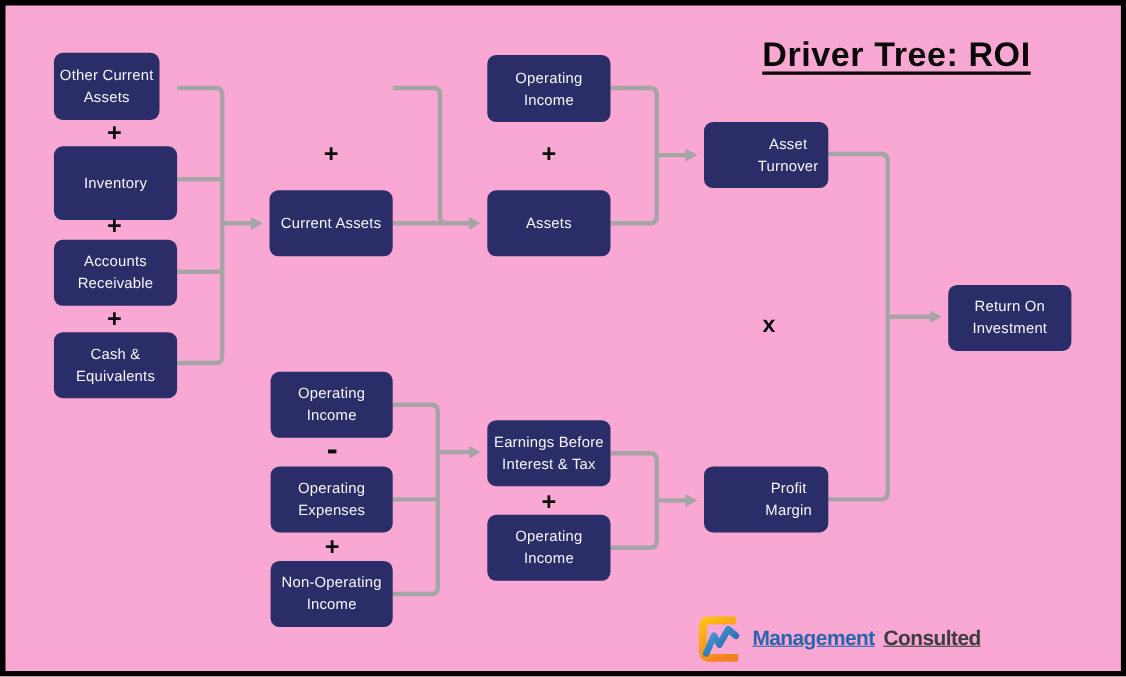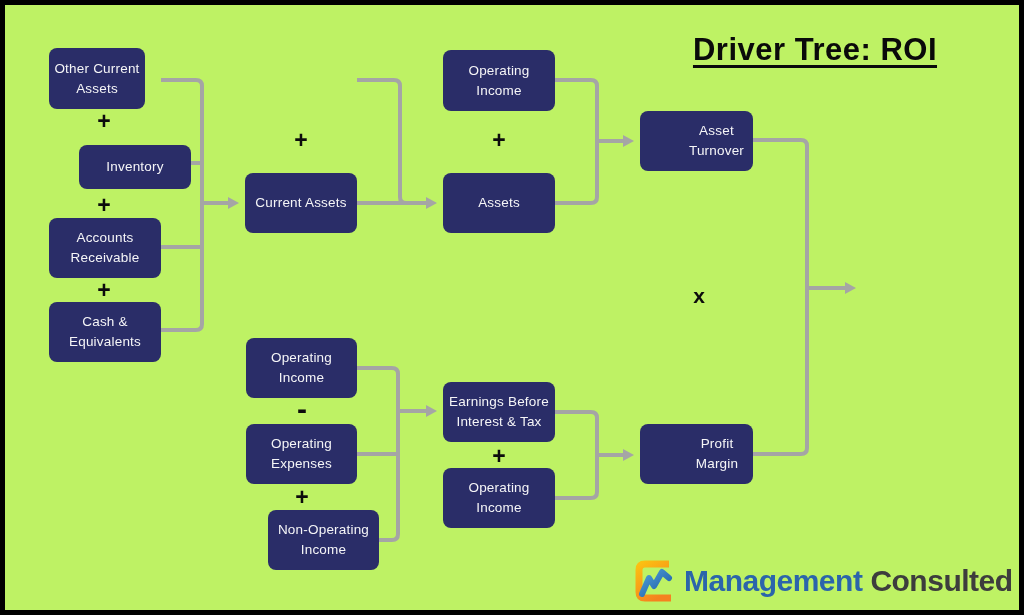--- a/index.html
+++ b/index.html
@@ -1,21 +1,21 @@
 <!DOCTYPE html>
 <html><head>
 <meta charset="utf-8">
 <style>
   * { margin: 0; padding: 0; box-sizing: border-box; }
   html, body { width: 1024px; height: 615px; background: #fff; }
   #canvas {
     position: relative;
     width: 1024px;
     height: 615px;
-    background: #bef264;
+    background: #f9a8d4;
     border: 5px solid #000000;
     overflow: hidden;
     font-family: "Liberation Sans", "DejaVu Sans", sans-serif;
   }
   #wires { position: absolute; left: 0; top: 0; width: 1014px; height: 605px; }
   .node {
     position: absolute;
     background: #2a2d68;
     border-radius: 8px;
     color: #f5f5f7;
@@ -49,21 +49,21 @@
     text-decoration-thickness: 3px;
     text-underline-offset: 5px;
     letter-spacing: 0.5px;
   }
   #logo {
     position: absolute;
     left: 628px; top: 553px;
     display: flex;
     align-items: center;
   }
-  #logo .brand { font-weight: bold; font-size: 30px; letter-spacing: -0.5px; }
+  #logo .brand { font-weight: bold; font-size: 19px; letter-spacing: -0.5px; text-decoration: underline; }
   #logo .brand-primary   { color: #2b65ab; margin-left: 9px; }
   #logo .brand-secondary { color: #3d3d3d; margin-left: 8px; }
 </style>
 </head>
 <body>
 
 <div id="canvas">
 
   <svg id="wires" viewBox="0 0 1014 605" fill="none">
     <defs>
@@ -94,47 +94,49 @@
       <path d="M550 407 H586 Q592 407 592 413 V487 Q592 493 586 493 H550"></path>
       <path d="M592 450 H620" marker-end="url(#arr)"></path>
     </g>
   </svg>
 
   <div id="title">Driver Tree: ROI</div>
 
   <div class="node" style="left:44px; top:43px; width:96px; height:61px;">Other Current
 Assets</div>
   <div class="op plus" style="left:99px; top:116px;">+</div>
-  <div class="node" style="left:44px; top:140px; width:112px; height:44px;margin-left:30px;">Inventory</div>
+  <div class="node" style="left:44px; top:128px; width:112px; height:67px;">Inventory</div>
   <div class="op plus" style="left:99px; top:200px;">+</div>
   <div class="node" style="left:44px; top:213px; width:112px; height:60px;">Accounts
 Receivable</div>
   <div class="op plus" style="left:99px; top:285px;">+</div>
   <div class="node" style="left:44px; top:297px; width:112px; height:60px;">Cash &amp;
 Equivalents</div>
 
   <div class="op plus" style="left:296px; top:135px;">+</div>
   <div class="node" style="left:240px; top:168px; width:112px; height:60px;">Current Assets</div>
 
   <div class="node" style="left:438px; top:45px; width:112px; height:61px;">Operating
 Income</div>
   <div class="op plus" style="left:494px; top:135px;">+</div>
   <div class="node" style="left:438px; top:168px; width:112px; height:60px;">Assets</div>
 
   <div class="node" style="left:635px; top:106px; width:113px; height:60px;padding-left:40px;">Asset
 Turnover</div>
   <div class="op times" style="left:694px; top:291px;">x</div>
+  <div class="node" style="left:857px; top:254px; width:112px; height:60px;">Return On
+Investment</div>
 
   <div class="node" style="left:241px; top:333px; width:111px; height:60px;">Operating
 Income</div>
   <div class="op minus" style="left:297px; top:404px;">-</div>
   <div class="node" style="left:241px; top:419px; width:111px; height:60px;">Operating
 Expenses</div>
   <div class="op plus" style="left:297px; top:492px;">+</div>
-  <div class="node" style="left:241px; top:505px; width:111px; height:60px;margin-left:22px;">Non-Operating
+  <div class="node" style="left:241px; top:505px; width:111px; height:60px;">Non-Operating
 Income</div>
 
   <div class="node" style="left:438px; top:377px; width:112px; height:60px;">Earnings Before
 Interest &amp; Tax</div>
   <div class="op plus" style="left:494px; top:451px;">+</div>
   <div class="node" style="left:438px; top:463px; width:112px; height:60px;">Operating
 Income</div>
 
   <div class="node" style="left:635px; top:419px; width:113px; height:60px;padding-left:41px;">Profit
 Margin</div>

